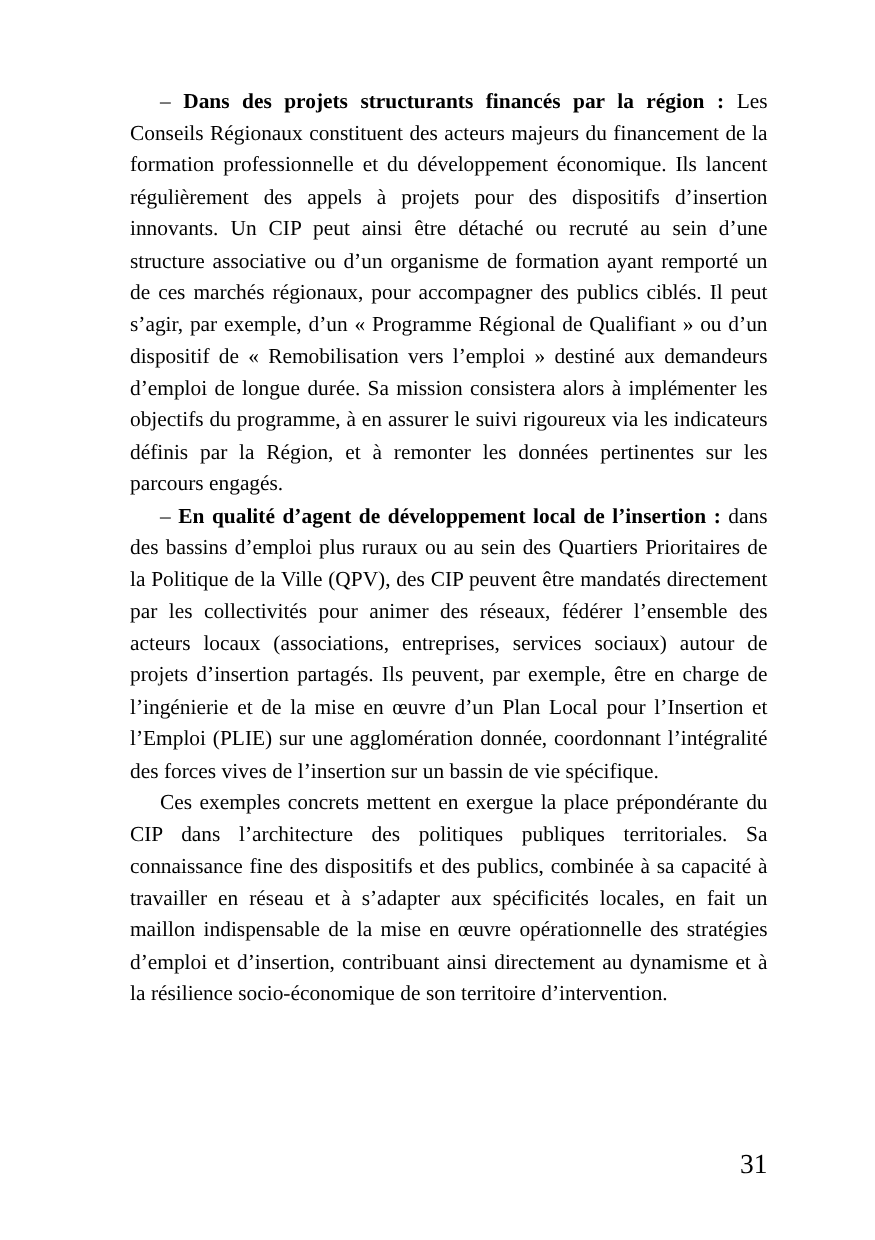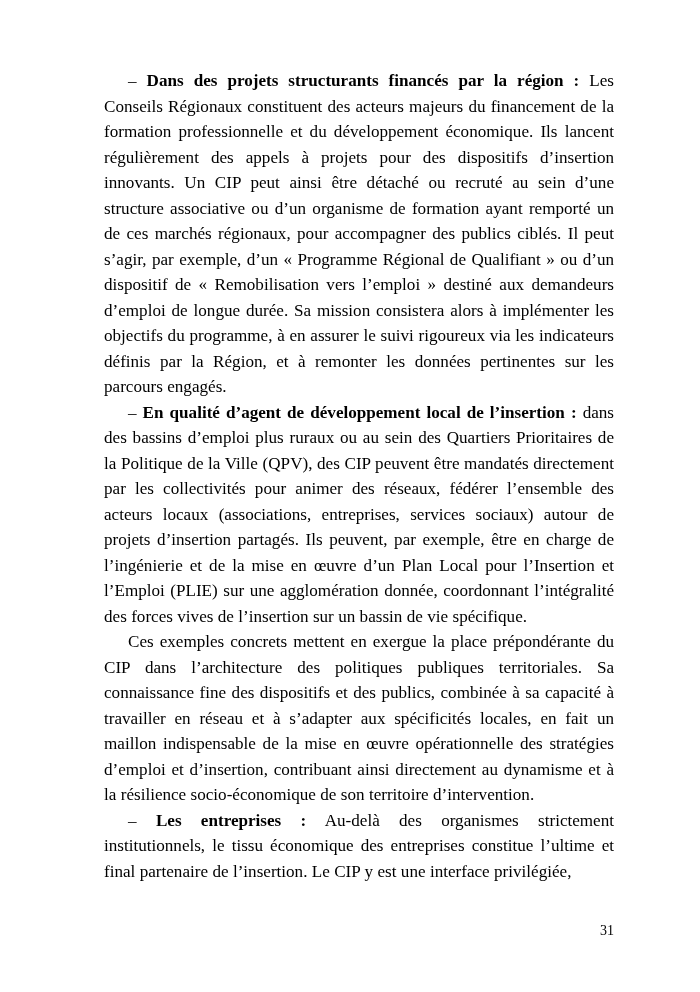--- a/index.html
+++ b/index.html
@@ -43,21 +43,21 @@
   }
   .para .dash {
     font-weight: normal;
   }
   .page-number {
     position: absolute;
     left: 96px;
     width: 510px;
     top: 918px;
     text-align: right;
-    font-size: 14px;
+    font-size: 22px;
     line-height: 25.5px;
     font-family: "Liberation Serif", "DejaVu Serif", serif;
     color: #000000;
   }
 </style>
 </head>
 <body>
 
 <div class="page">
 
@@ -68,21 +68,18 @@
     </p>
 
     <p class="para">
       <span class="dash">– </span><span class="lead">En qualité d’agent de développement local de l’insertion :</span><span> dans des bassins d’emploi plus ruraux ou au sein des Quartiers Prioritaires de la Politique de la Ville (QPV), des CIP peuvent être mandatés directement par les collectivités pour animer des réseaux, fédérer l’ensemble des acteurs locaux (associations, entreprises, services sociaux) autour de projets d’insertion partagés. Ils peuvent, par exemple, être en charge de l’ingénierie et de la mise en œuvre d’un Plan Local pour l’Insertion et l’Emploi (PLIE) sur une agglomération donnée, coordonnant l’intégralité des forces vives de l’insertion sur un bassin de vie spécifique.</span>
     </p>
 
     <p class="para">
       <span class="dash"></span><span class="lead"></span><span>Ces exemples concrets mettent en exergue la place prépondérante du CIP dans l’architecture des politiques publiques territoriales. Sa connaissance fine des dispositifs et des publics, combinée à sa capacité à travailler en réseau et à s’adapter aux spécificités locales, en fait un maillon indispensable de la mise en œuvre opérationnelle des stratégies d’emploi et d’insertion, contribuant ainsi directement au dynamisme et à la résilience socio-économique de son territoire d’intervention.</span>
     </p>
 
-    <p class="para">
-      <span class="dash">– </span><span class="lead">Les entreprises :</span><span> Au-delà des organismes strictement institutionnels, le tissu économique des entreprises constitue l’ultime et final partenaire de l’insertion. Le CIP y est une interface privilégiée,</span>
-    </p>
 
   </div>
 
   <div class="page-number">31</div>
 
 </div>
 
 </body></html>

